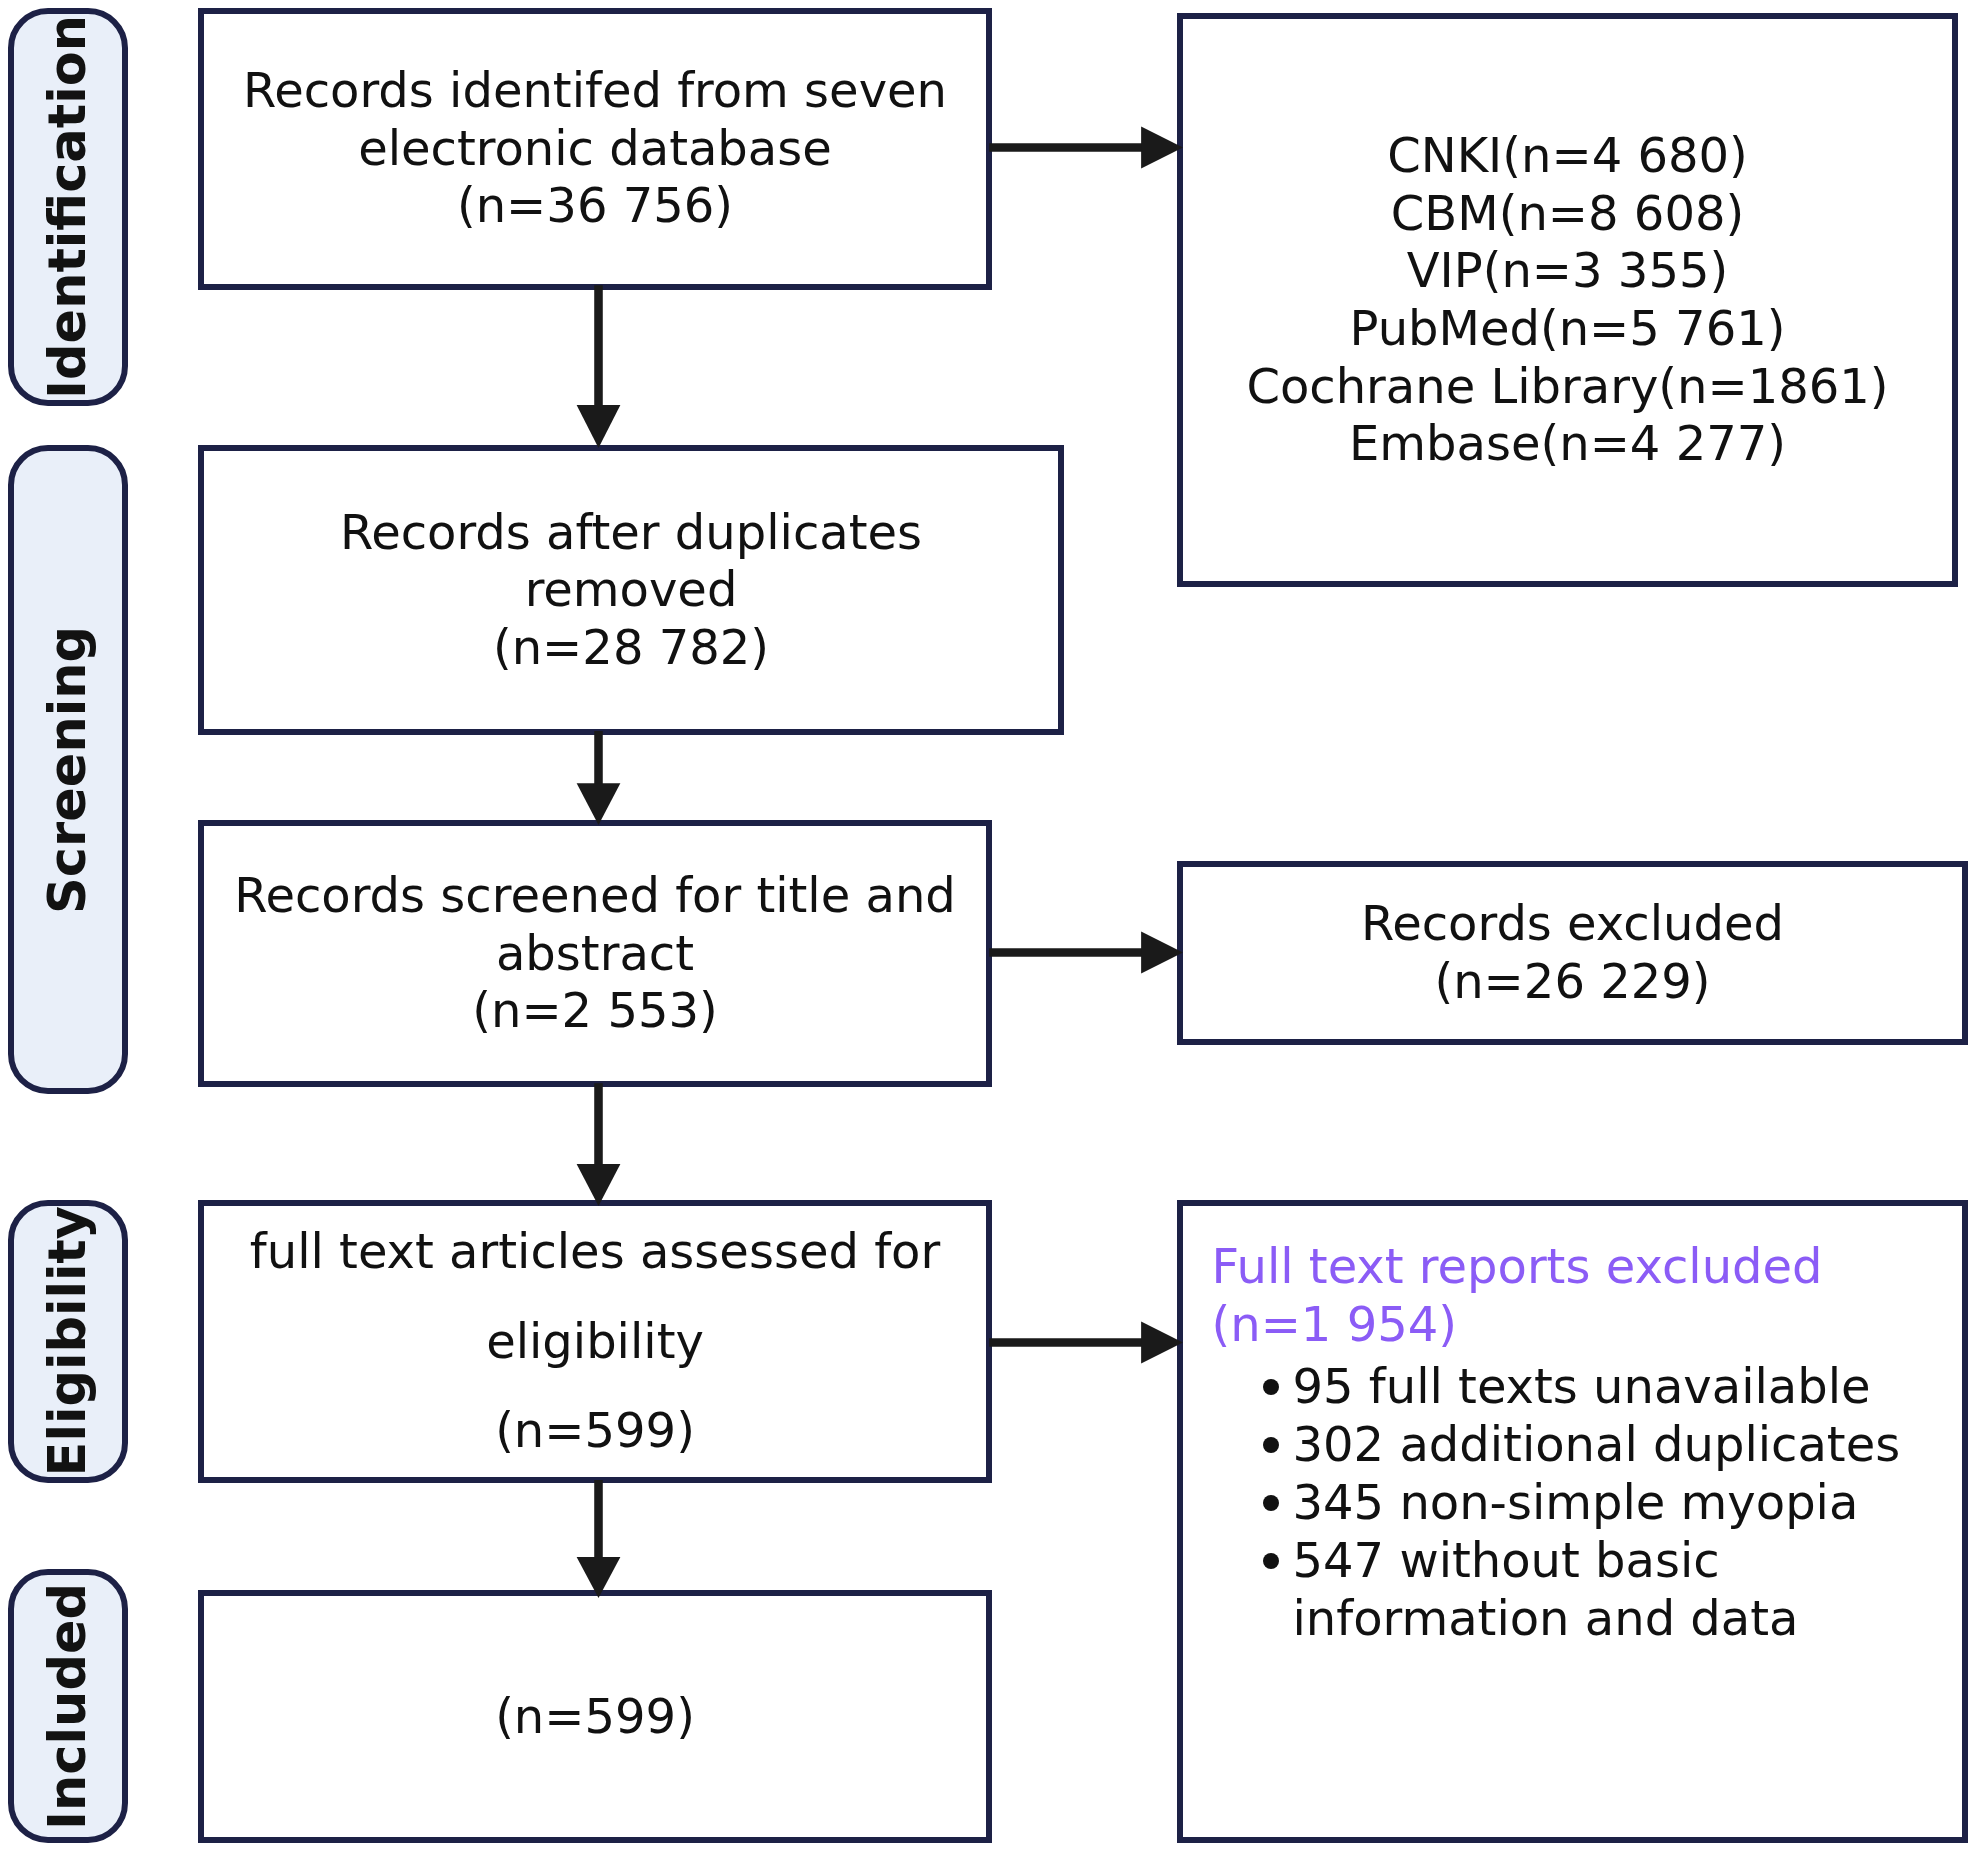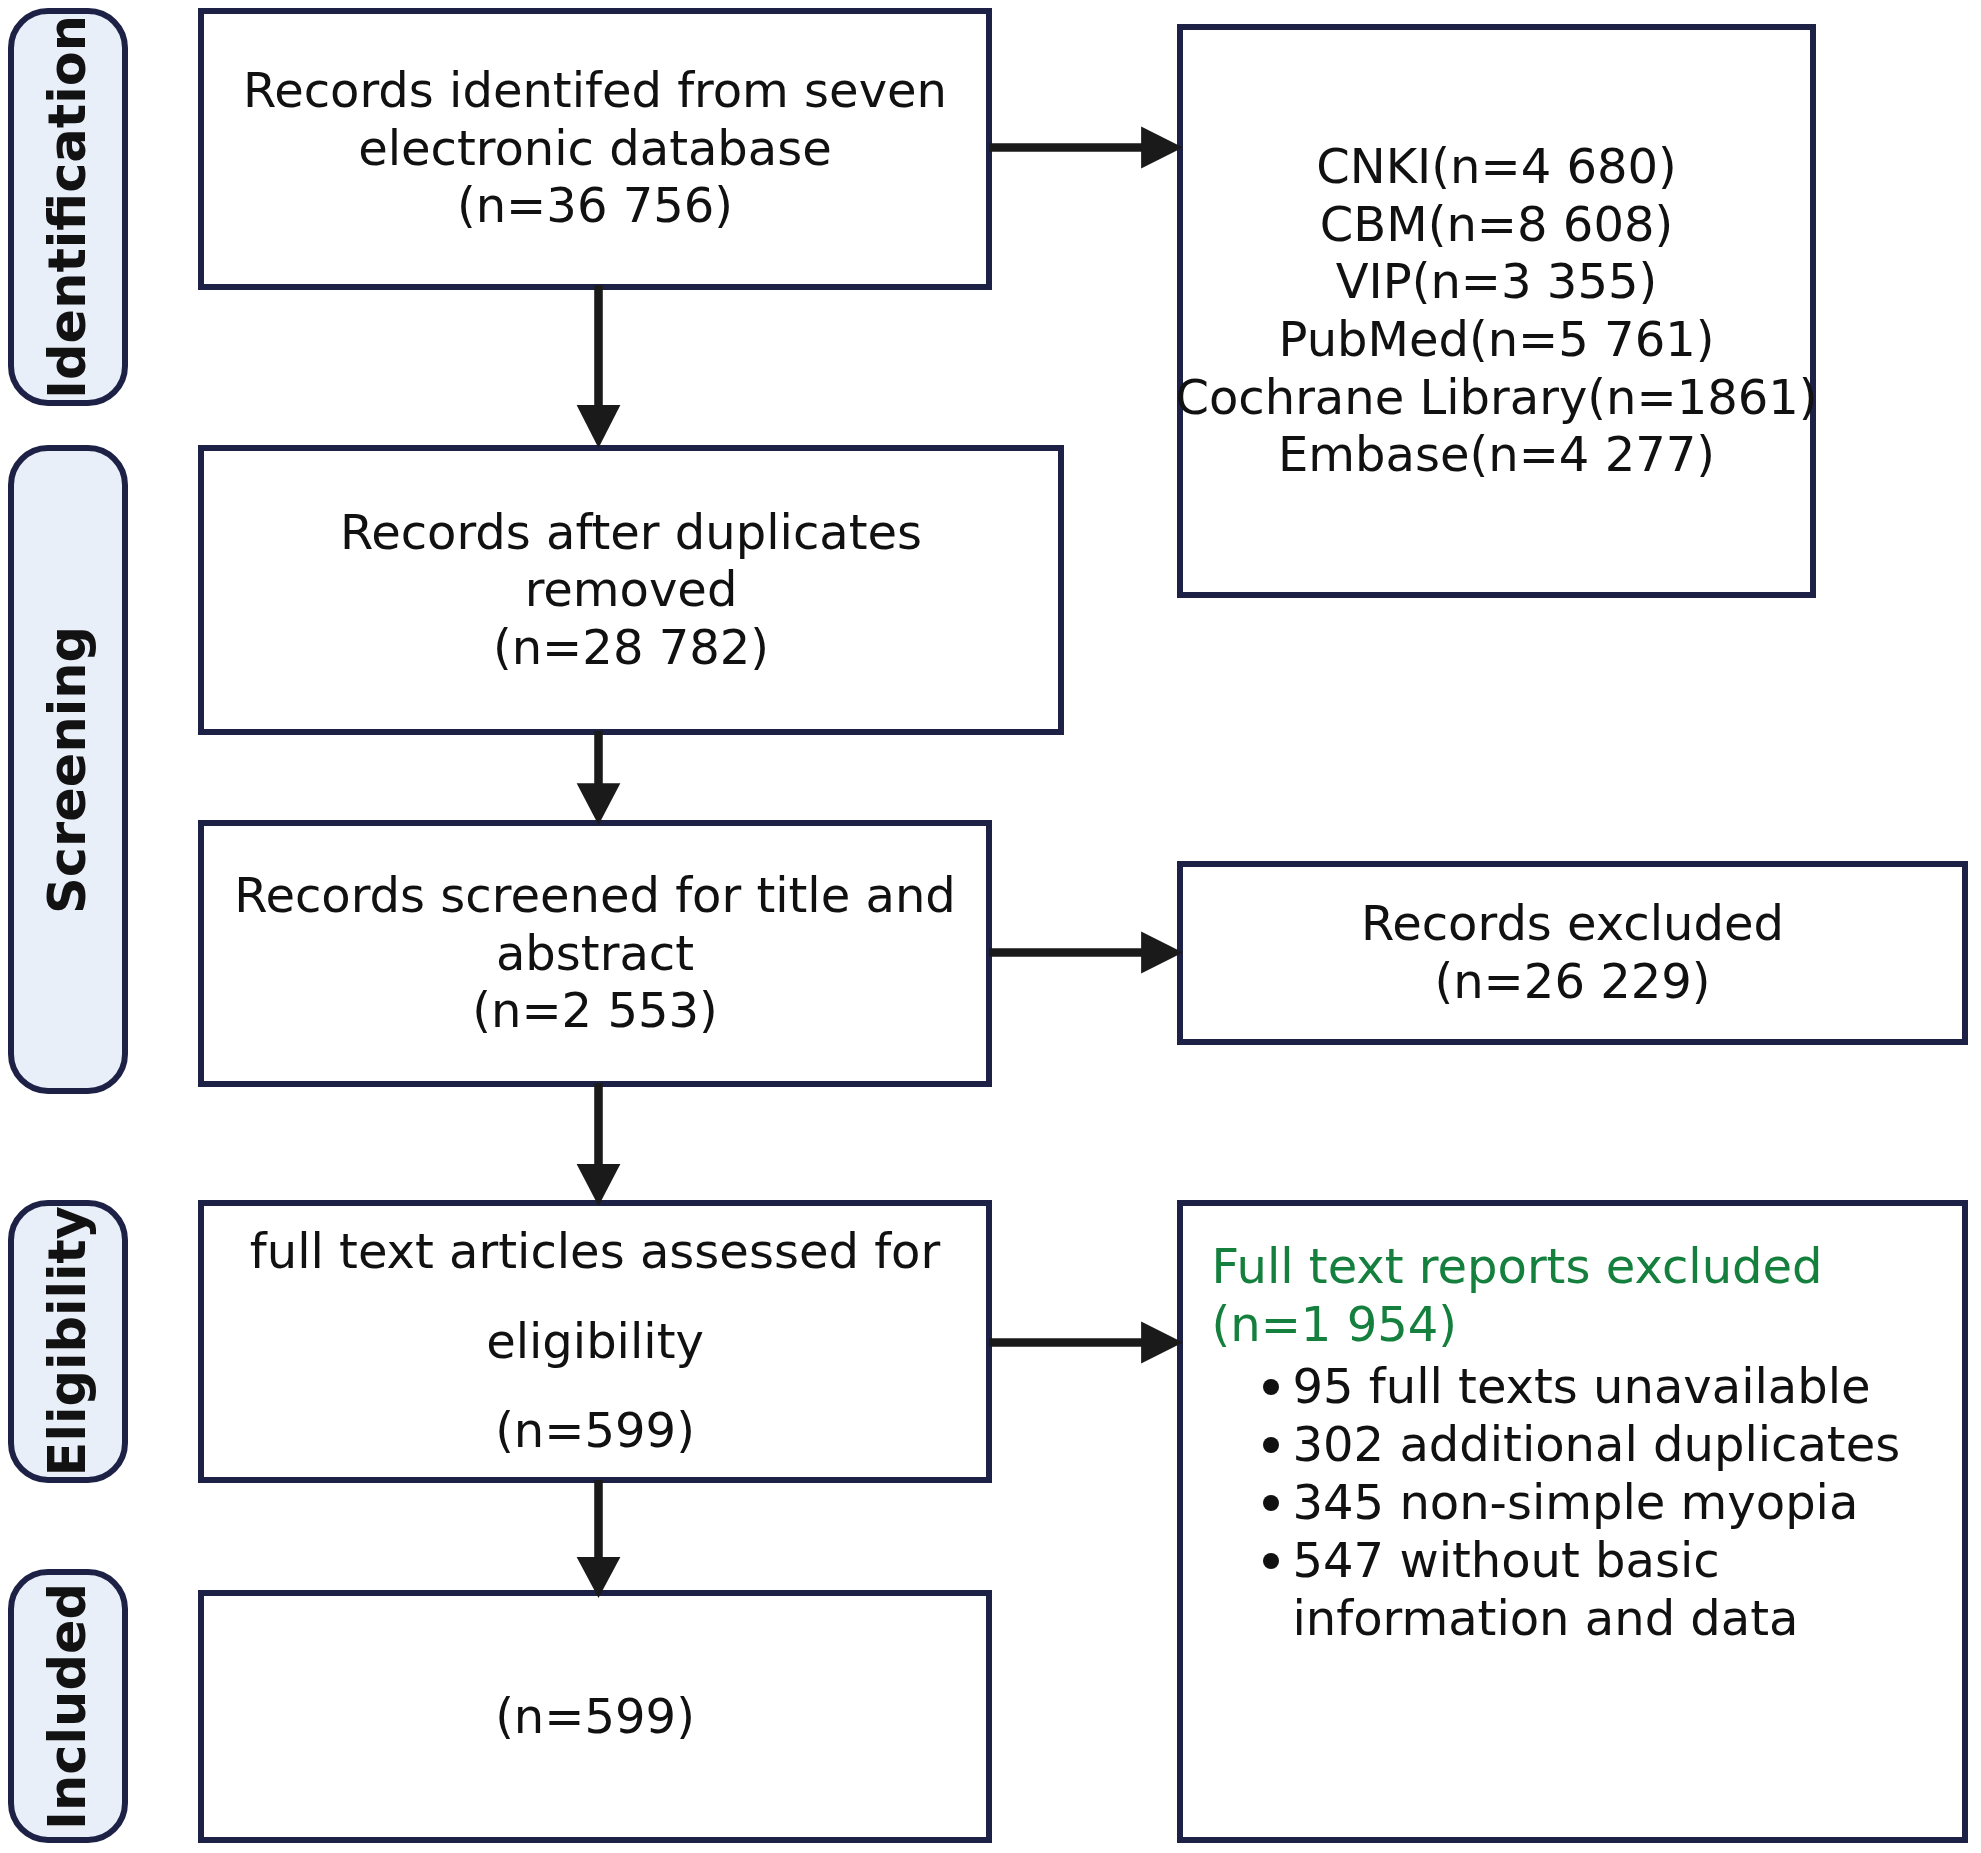--- a/index.html
+++ b/index.html
@@ -59,21 +59,21 @@
     line-height:1.20;
     color:#111111;
     text-align:center;
     white-space:nowrap;
   }
 
   
   .excl-head{
     font-size:48px;
     line-height:1.20;
-    color:#15803d;
+    color:#8b5cf6;
     text-align:left;
     white-space:nowrap;
   }
   .excl-list{
     list-style:none;
     margin:3.8px 0 0 0;
     padding:0 0 0 51px;
   }
   .excl-list li{
     position:relative;
@@ -140,21 +140,21 @@
   <div class="flow-box" style="left:198px; top:1200px; width:794px; height:283px;gap:32px;">
     <div class="box-line">full text articles assessed for</div>
     <div class="box-line">eligibility</div>
     <div class="box-line">(n=599)</div>
   </div>
 
   <div class="flow-box" style="left:198px; top:1590px; width:794px; height:253px;">
     <div class="box-line">(n=599)</div>
   </div>
 
-  <div class="flow-box" style="left:1177px; top:24px; width:639px; height:574px;">
+  <div class="flow-box" style="left:1177px; top:13px; width:781px; height:574px;">
     <div class="box-line">CNKI(n=4 680)</div>
     <div class="box-line">CBM(n=8 608)</div>
     <div class="box-line">VIP(n=3 355)</div>
     <div class="box-line">PubMed(n=5 761)</div>
     <div class="box-line">Cochrane Library(n=1861)</div>
     <div class="box-line">Embase(n=4 277)</div>
   </div>
 
   <div class="flow-box" style="left:1177px; top:861px; width:791px; height:184px;">
     <div class="box-line">Records excluded</div>

